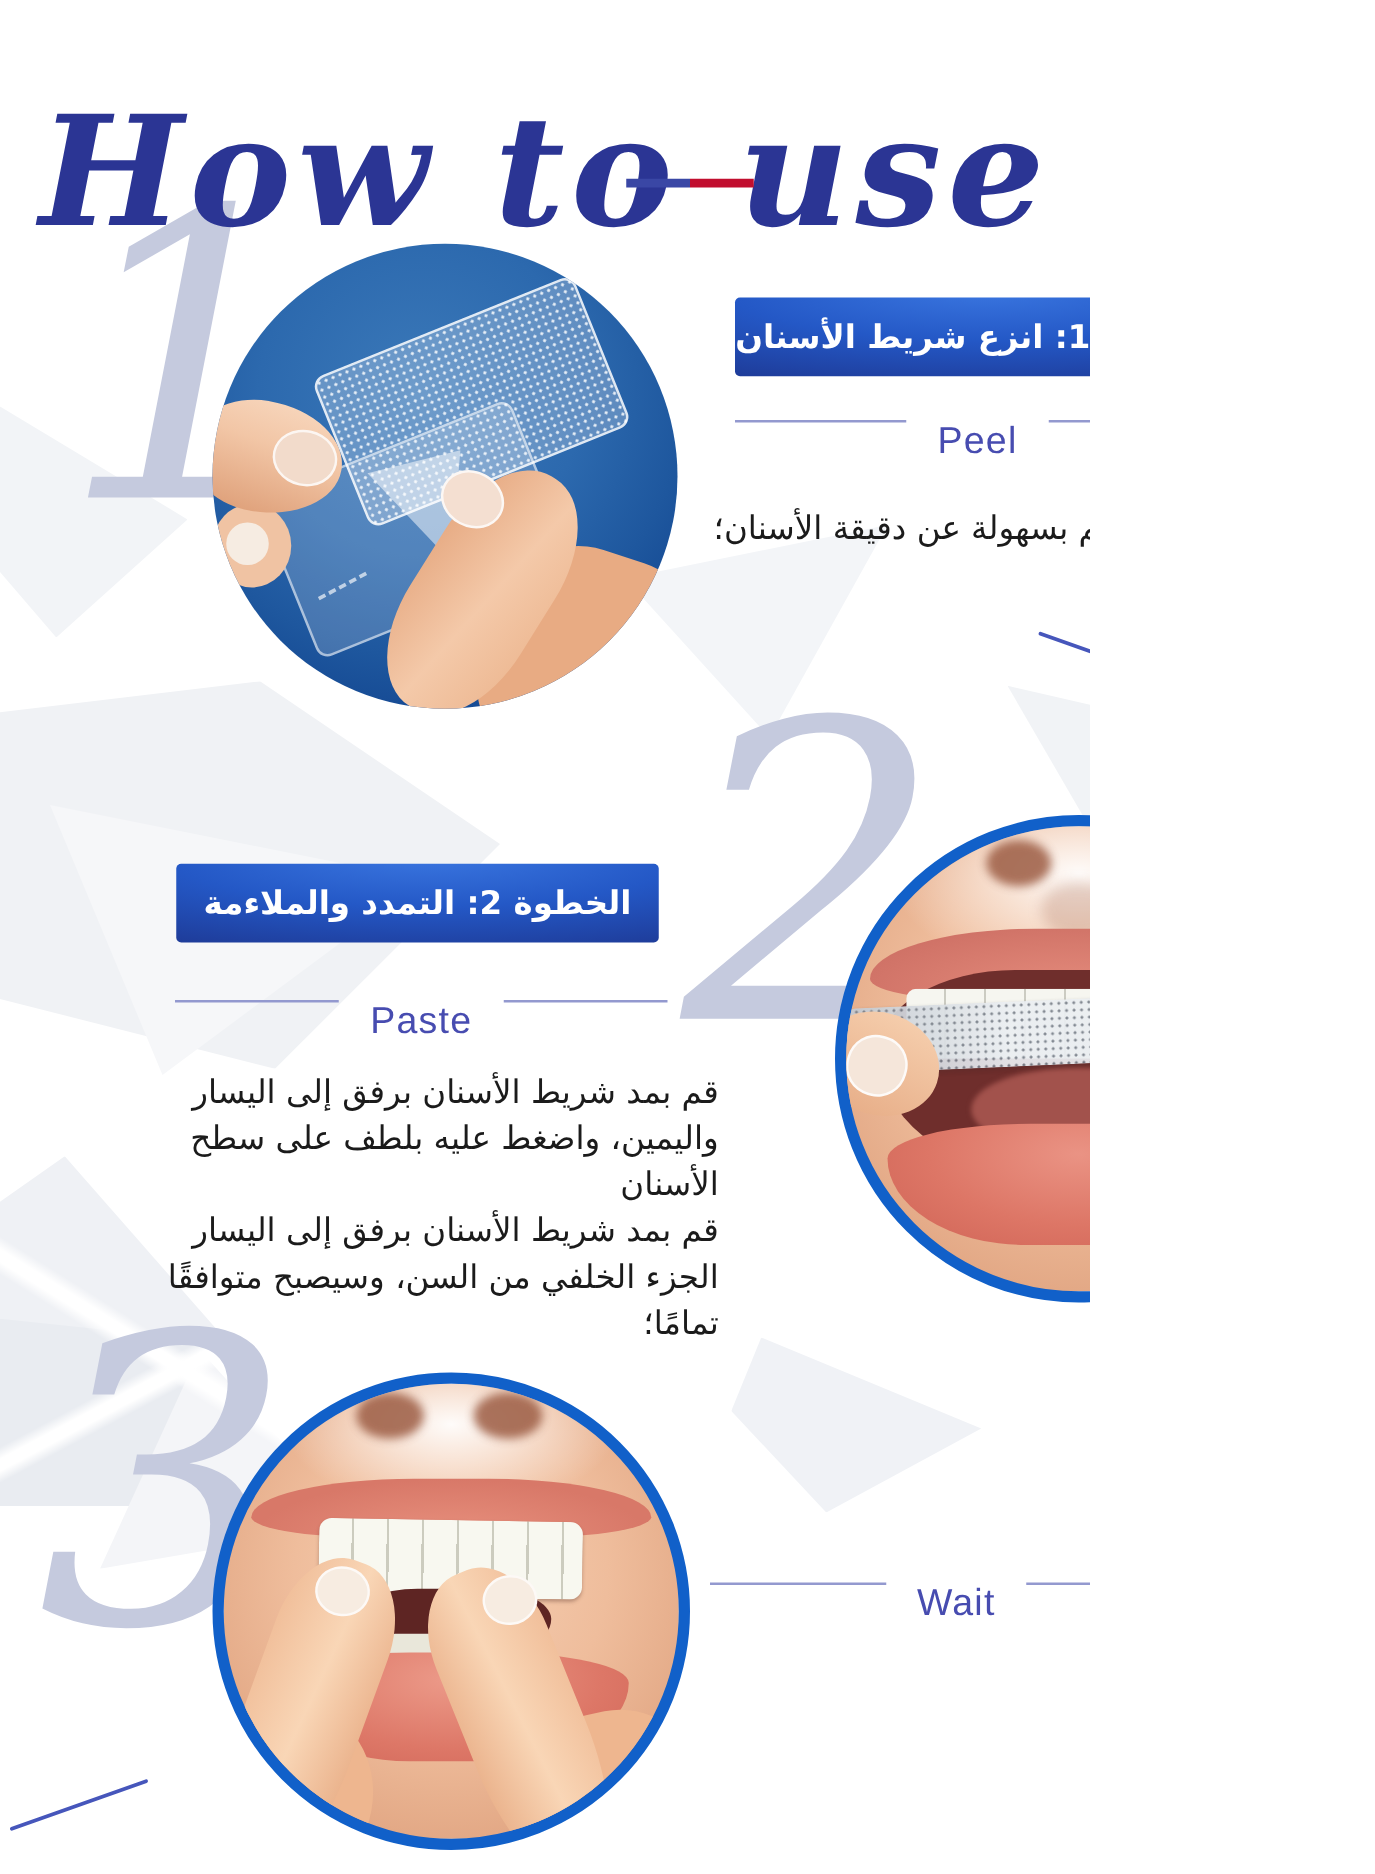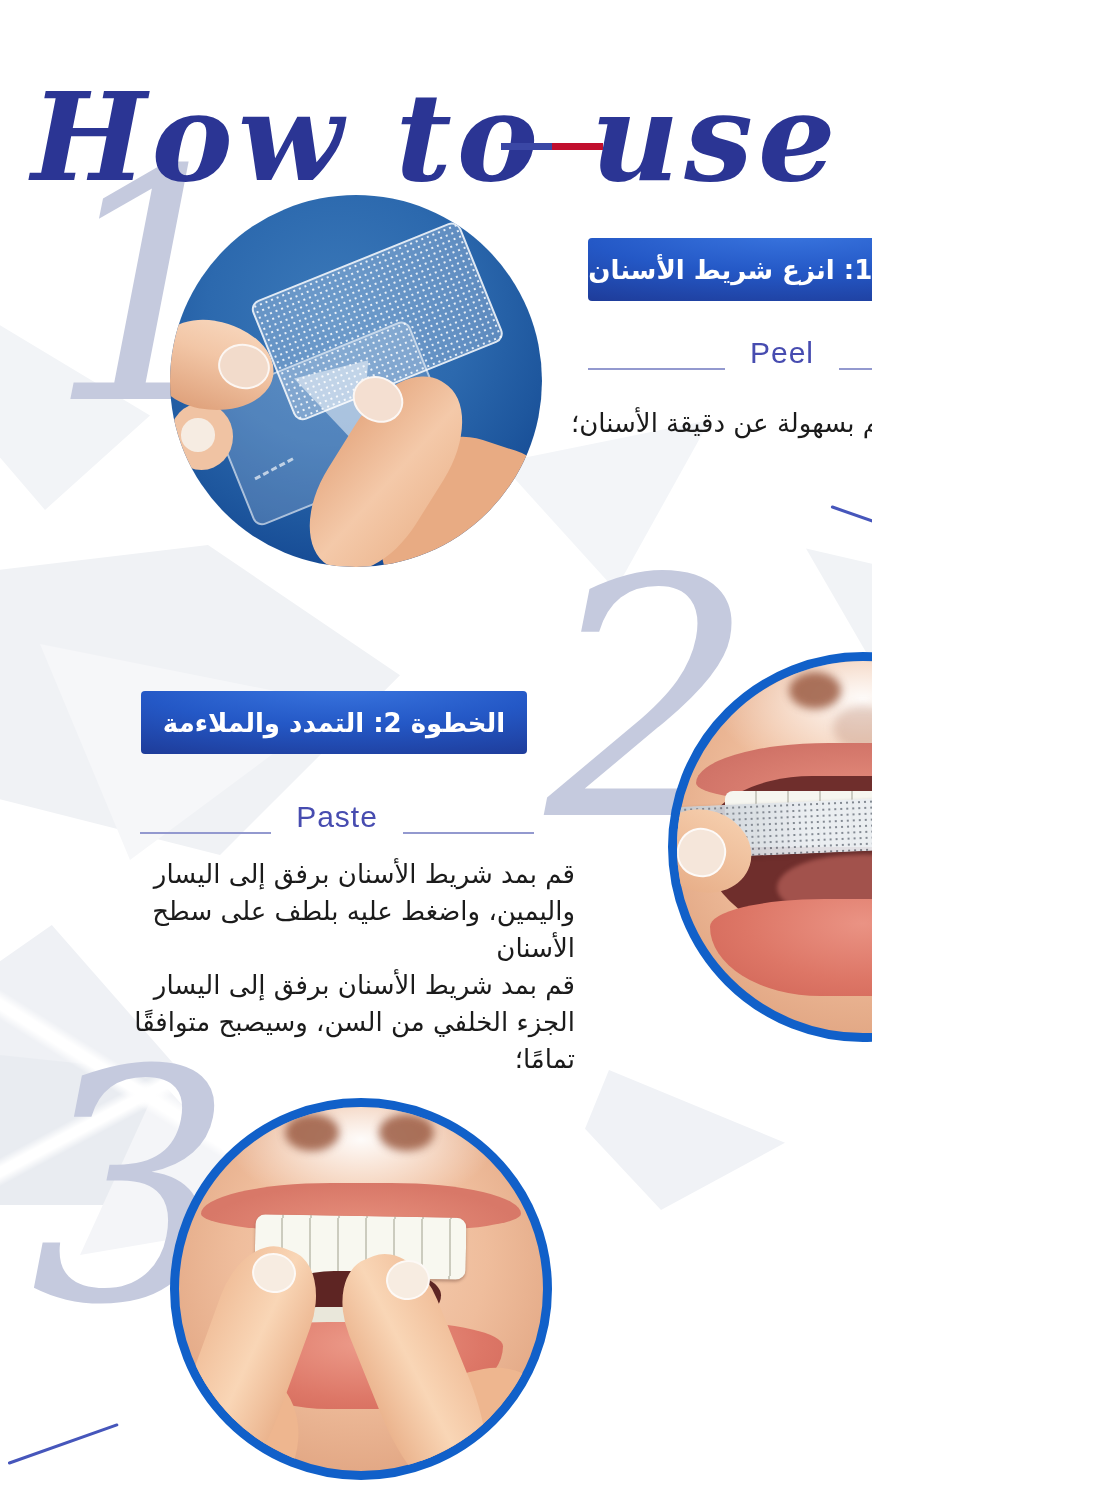--- a/index.html
+++ b/index.html
@@ -42,21 +42,21 @@
   .wm-3{left:30px;top:1028px;font-size:320px;}
 
   
   .banner{position:absolute;display:flex;align-items:center;justify-content:center;z-index:3;
     color:#ffffff;font-size:26px;font-weight:bold;border-radius:4px;
     background:radial-gradient(140% 170% at 52% -10%,#3a76e0 0%,#2458c6 38%,#1b2c80 95%);}
   .banner-1{left:588px;top:238px;width:388px;height:63px;}
   .banner-2{left:141px;top:691px;width:386px;height:63px;}
   .banner-3{left:575px;top:1173px;width:388px;height:62px;}
 
-  .kw-row{position:absolute;display:flex;align-items:flex-end;gap:25px;z-index:3;}
+  .kw-row{position:absolute;display:flex;align-items:flex-start;gap:25px;z-index:3;}
   .kw-line{flex:1;height:2px;background:#9399cf;}
   .kw-text{font-family:"Liberation Sans",sans-serif;font-size:30px;color:#474cb0;letter-spacing:1px;}
   .kw-1{left:588px;top:336px;width:388px;}
   .kw-2{left:140px;top:788px;width:394px;margin-top:12px;}
   .kw-3{left:568px;top:1266px;width:394px;}
 
   .desc{position:absolute;color:#1b1b1b;white-space:pre-line;z-index:3;}
   .desc-1{left:548px;top:382px;width:470px;font-size:26px;text-align:center;}
   .desc-2{left:70px;top:830px;width:505px;font-size:26px;line-height:37px;}
   .desc-3{left:530px;top:1306px;width:460px;font-size:26px;line-height:38px;text-align:center;}
@@ -248,14 +248,19 @@
     <div class="abs c3-lowerteeth"></div>
     <div class="abs c3-lowerlip"></div>
     <div class="abs c3-hand-l"></div>
     <div class="abs c3-hand-r"></div>
     <div class="abs finger3 c3-finger-l"></div>
     <div class="abs finger3 c3-finger-r"></div>
     <div class="abs c3-nail-l"></div>
     <div class="abs c3-nail-r"></div>
   </div>
 
+  <div class="kw-row kw-3">
+    <span class="kw-line"></span>
+    <span class="kw-text">Wait</span>
+    <span class="kw-line"></span>
+  </div>
 
 </div>
 
 </body></html>

